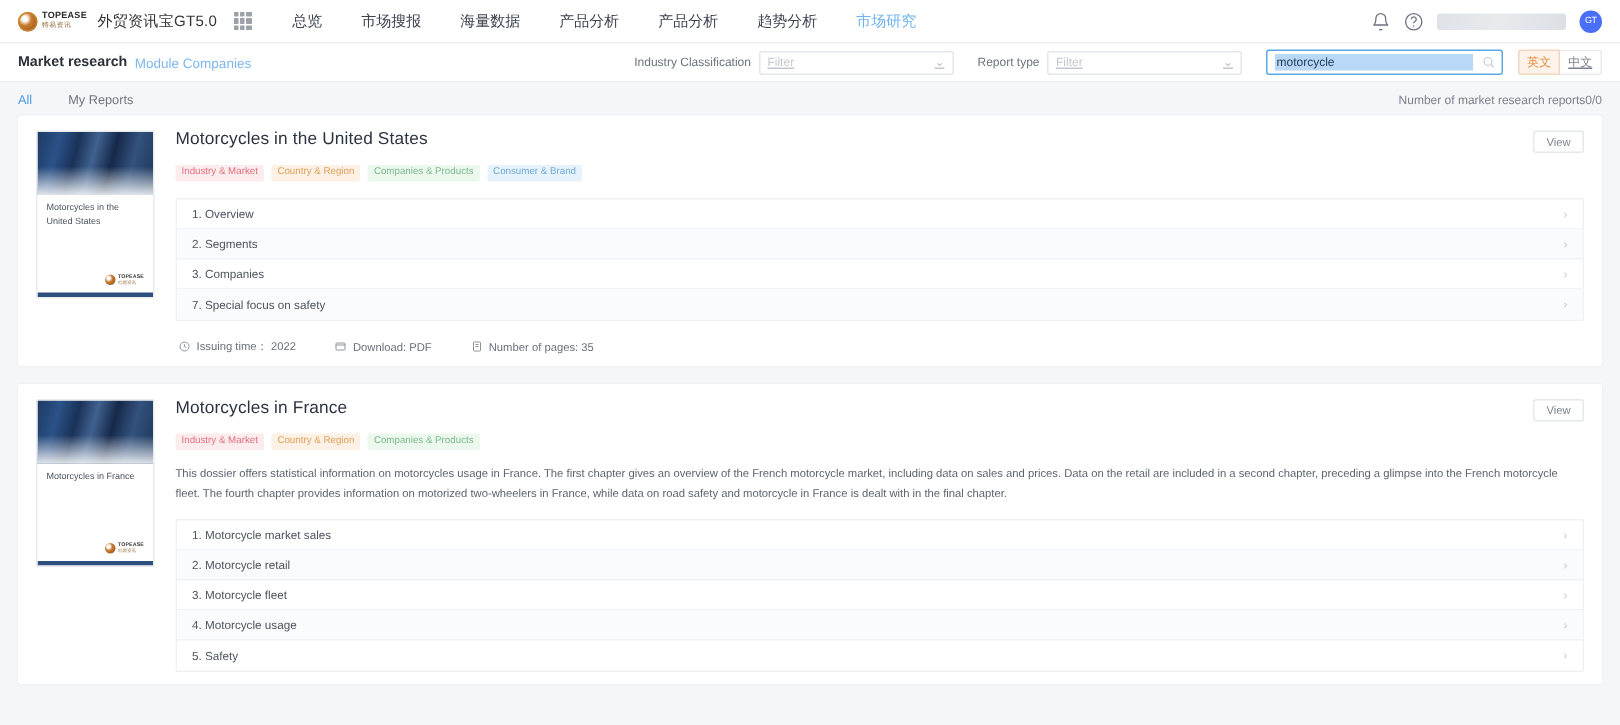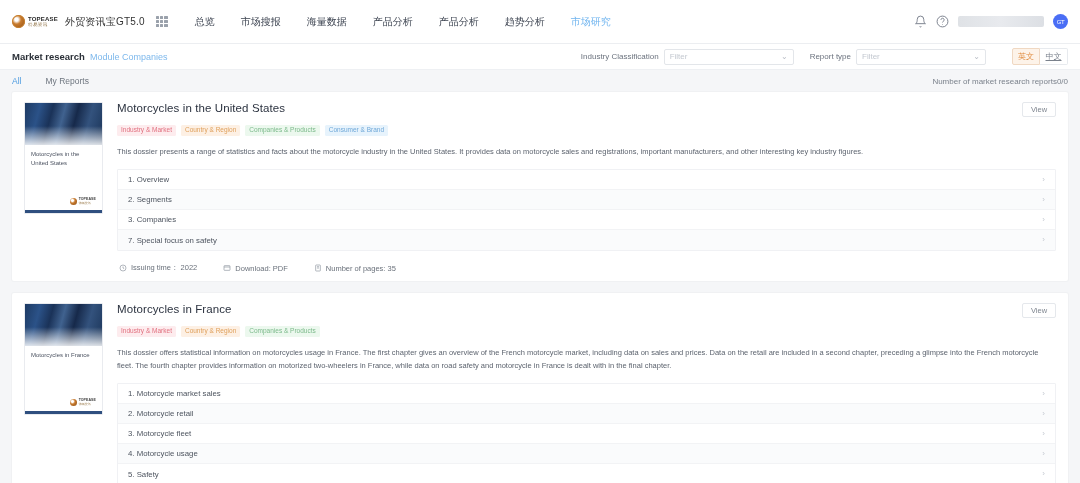--- a/index.html
+++ b/index.html
@@ -6,21 +6,21 @@
   html, body {
     width: 1080px; height: 483px;
     background: #f5f6f8;
     font-family: "Liberation Sans", sans-serif;
     overflow: hidden;
     -webkit-font-smoothing: antialiased;
   }
 
   
   .topbar {
-    height: 44px; background: #ffffff;
+    height: 29px; background: #ffffff;
     display: flex; align-items: center;
     padding: 0 8px 0 8px;
     border-bottom: 1px solid #eceef1;
     position: relative;
   }
   .logo-wrap { display:flex; align-items:center; gap:3px; padding-left: 4px; }
   .logo-mark {
     width: 13px; height: 13px; border-radius: 50%;
     background: radial-gradient(circle at 35% 35%, #fff 0%, #fff 14%, #c87b2e 38%, #8a4a12 100%);
     box-shadow: 0 0 0 1px #c8812f inset;
@@ -54,21 +54,21 @@
     padding: 0 12px; border-bottom: 1px solid #eef0f3;
   }
   .crumb-main { font-size: 9.5px; font-weight: 700; color:#2b3038; }
   .crumb-sub { font-size: 9px; color:#7db8ec; margin-left: 5px; }
 
   .filters { margin-left:auto; display:flex; align-items:center; gap: 0; }
   .flabel { font-size: 8px; color:#6c737f; margin-right: 5px; white-space:nowrap; }
   .select {
     width: 130px; height: 16px; border: 1px solid #e3e6ea; border-radius: 2px;
     background:#fff; display:flex; align-items:center; padding: 0 5px;
-    font-size: 8px; color:#c3c8d0; position:relative;
+    font-size: 8px; color:#c3c8d0; position:relative;text-decoration:underline;
   }
   .select .chev { margin-left:auto; color:#b9bec6; font-size:8px; line-height:1; }
   .fgroup { display:flex; align-items:center; margin-right: 16px; }
 
   .searchbox {
     width: 158px; height: 17px; border: 1px solid #5aa9e6; border-radius: 2px;
     background:#fff; display:flex; align-items:center; padding: 0 4px 0 5px;
   }
   .searchbox input {
     border:0; outline:0; font-size: 8px; font-family: inherit;
@@ -208,20 +208,27 @@
       </div>
     </div>
     <div class="fgroup">
       <span class="flabel">Report type</span>
       <div class="select">
         <span>Filter</span>
         <span class="chev">⌄</span>
       </div>
     </div>
 
+    <div class="searchbox">
+      <input type="text" value="motorcycle" style="">
+      <svg class="sicon" viewBox="0 0 24 24" fill="none" stroke="currentColor" stroke-width="2">
+        <circle cx="10.5" cy="10.5" r="7"></circle>
+          <path d="M15.8 15.8 21 21"></path>
+      </svg>
+    </div>
 
     <div class="langbtns">
       <div class="langbtn">英文</div>
       <div class="langbtn alt">中文</div>
     </div>
   </div>
 </div>
 
 <div class="tabsrow">
   <span class="tab active">All</span>
@@ -251,21 +258,20 @@
         <div class="viewbtn">View</div>
       </div>
 
       <div class="tags">
         <span class="tag" style="background:#fdecee;color:#e1707f">Industry &amp; Market</span>
         <span class="tag" style="background:#fdf0e4;color:#dfa05c">Country &amp; Region</span>
         <span class="tag" style="background:#ecf8ee;color:#7cba8b">Companies &amp; Products</span>
         <span class="tag" style="background:#e7f3fc;color:#6fa8d8">Consumer &amp; Brand</span>
       </div>
 
-      <div class="desc">This dossier presents a range of statistics and facts about the motorcycle industry in the United States. It provides data on motorcycle sales and registrations, important manufacturers, and other interesting key industry figures.</div>
 
       <div class="acc">
         <div class="accrow">
           <span>1. Overview</span>
           <span class="rchev">›</span>
         </div>
         <div class="accrow alt">
           <span>2. Segments</span>
           <span class="rchev">›</span>
         </div>

